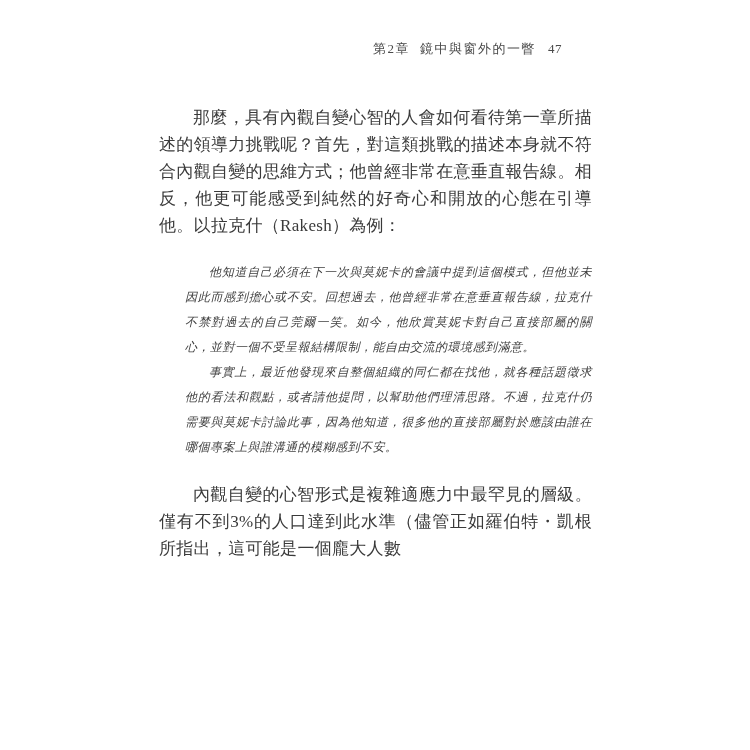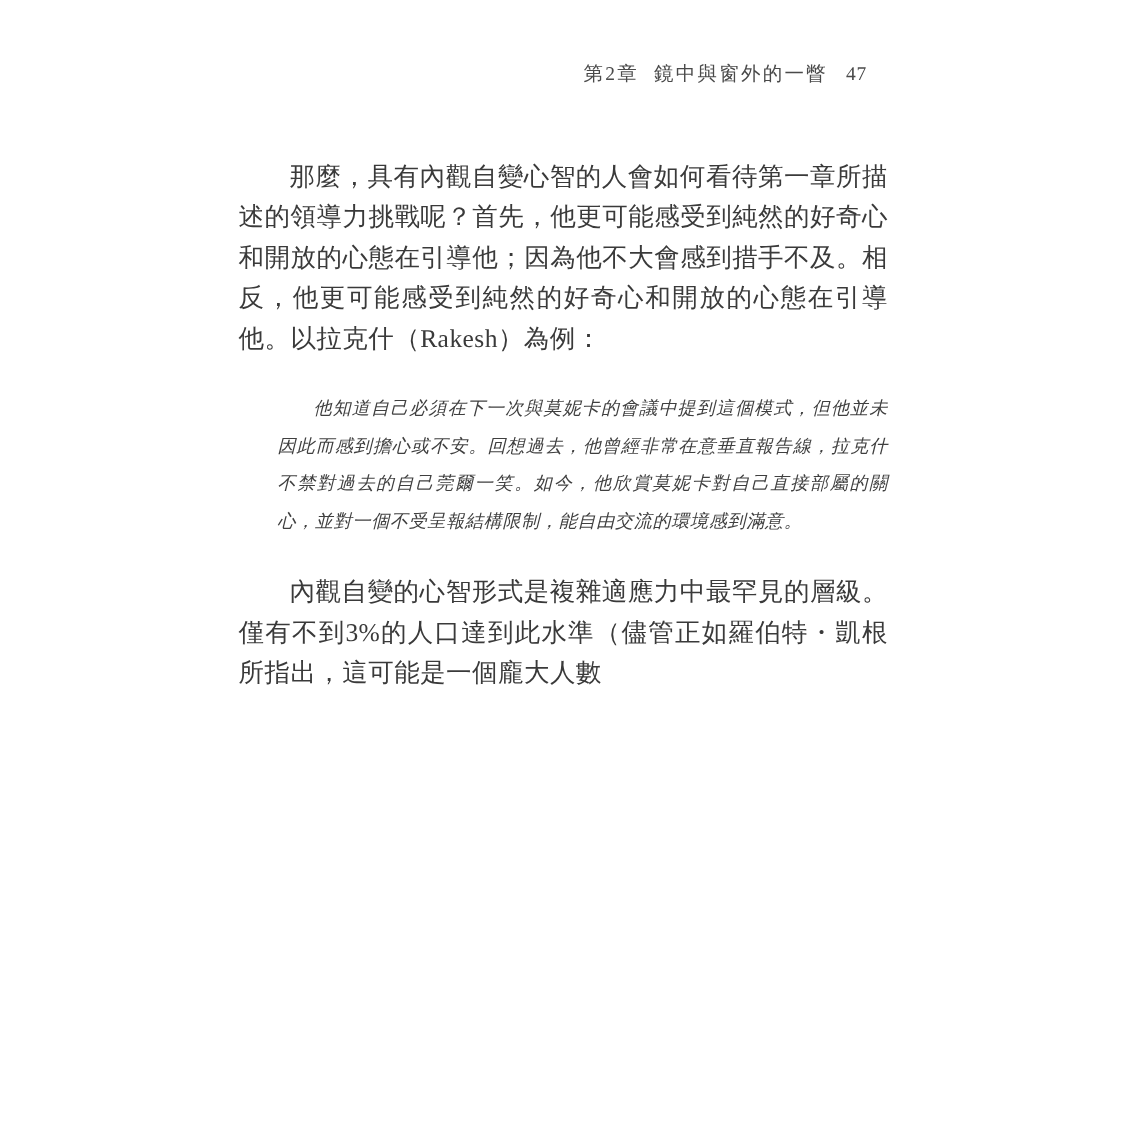--- a/index.html
+++ b/index.html
@@ -12,21 +12,21 @@
     width: 750px;
     height: 750px;
     background: #ffffff;
     overflow: hidden;
     font-family: "Liberation Serif", "DejaVu Serif", serif;
     color: #3a3a3a;
   }
   .running-header {
     position: absolute;
     top: 40px;
-    right: 172px;
+    right: 188px;
     font-size: 13px;
     letter-spacing: 1.5px;
     color: #4a4a4a;
     white-space: nowrap;
   }
   .running-header .chapter { margin-right: 10px; }
   .running-header .pageno { margin-left: 12px; letter-spacing: 0.5px; }
 
   .body-text {
     position: absolute;
@@ -58,23 +58,24 @@
 <body>
 
 <div class="page">
 
   <div class="running-header">
     <span class="chapter">第2章</span><span class="title">鏡中與窗外的一瞥</span><span class="pageno">47</span>
   </div>
 
   <div class="body-text">
 
-    <p class="para">那麼，具有內觀自變心智的人會如何看待第一章所描述的領導力挑戰呢？首先，他更可能感受到純然的好奇心和開放的心態在引導他；因為他不大會感到措手不及。相反，他更可能感受到純然的好奇心和開放的心態在引導他。以拉克什（Rakesh）為例：</p>
+    <p class="para">那麼，具有內觀自變心智的人會如何看待第一章所描述的領導力挑戰呢？首先，對這類挑戰的描述本身就不符合內觀自變的思維方式；他曾經非常在意垂直報告線。相反，他更可能感受到純然的好奇心和開放的心態在引導他。以拉克什（Rakesh）為例：</p>
 
     <div class="block-quote">
       <p>他知道自己必須在下一次與莫妮卡的會議中提到這個模式，但他並未因此而感到擔心或不安。回想過去，他曾經非常在意垂直報告線，拉克什不禁對過去的自己莞爾一笑。如今，他欣賞莫妮卡對自己直接部屬的關心，並對一個不受呈報結構限制，能自由交流的環境感到滿意。</p>
+      <p>事實上，最近他發現來自整個組織的同仁都在找他，就各種話題徵求他的看法和觀點，或者請他提問，以幫助他們理清思路。不過，拉克什仍需要與莫妮卡討論此事，因為他知道，很多他的直接部屬對於應該由誰在哪個專案上與誰溝通的模糊感到不安。</p>
     </div>
 
     <p class="para closing"><span>內觀自變的心智形式是複雜適應力中最罕見的層級。僅有不到3%的人口達到此水準（儘管正如羅伯特・凱根所指出，這可能是一個龐大人數</span></p>
 
   </div>
 
 </div>
 
 </body></html>

